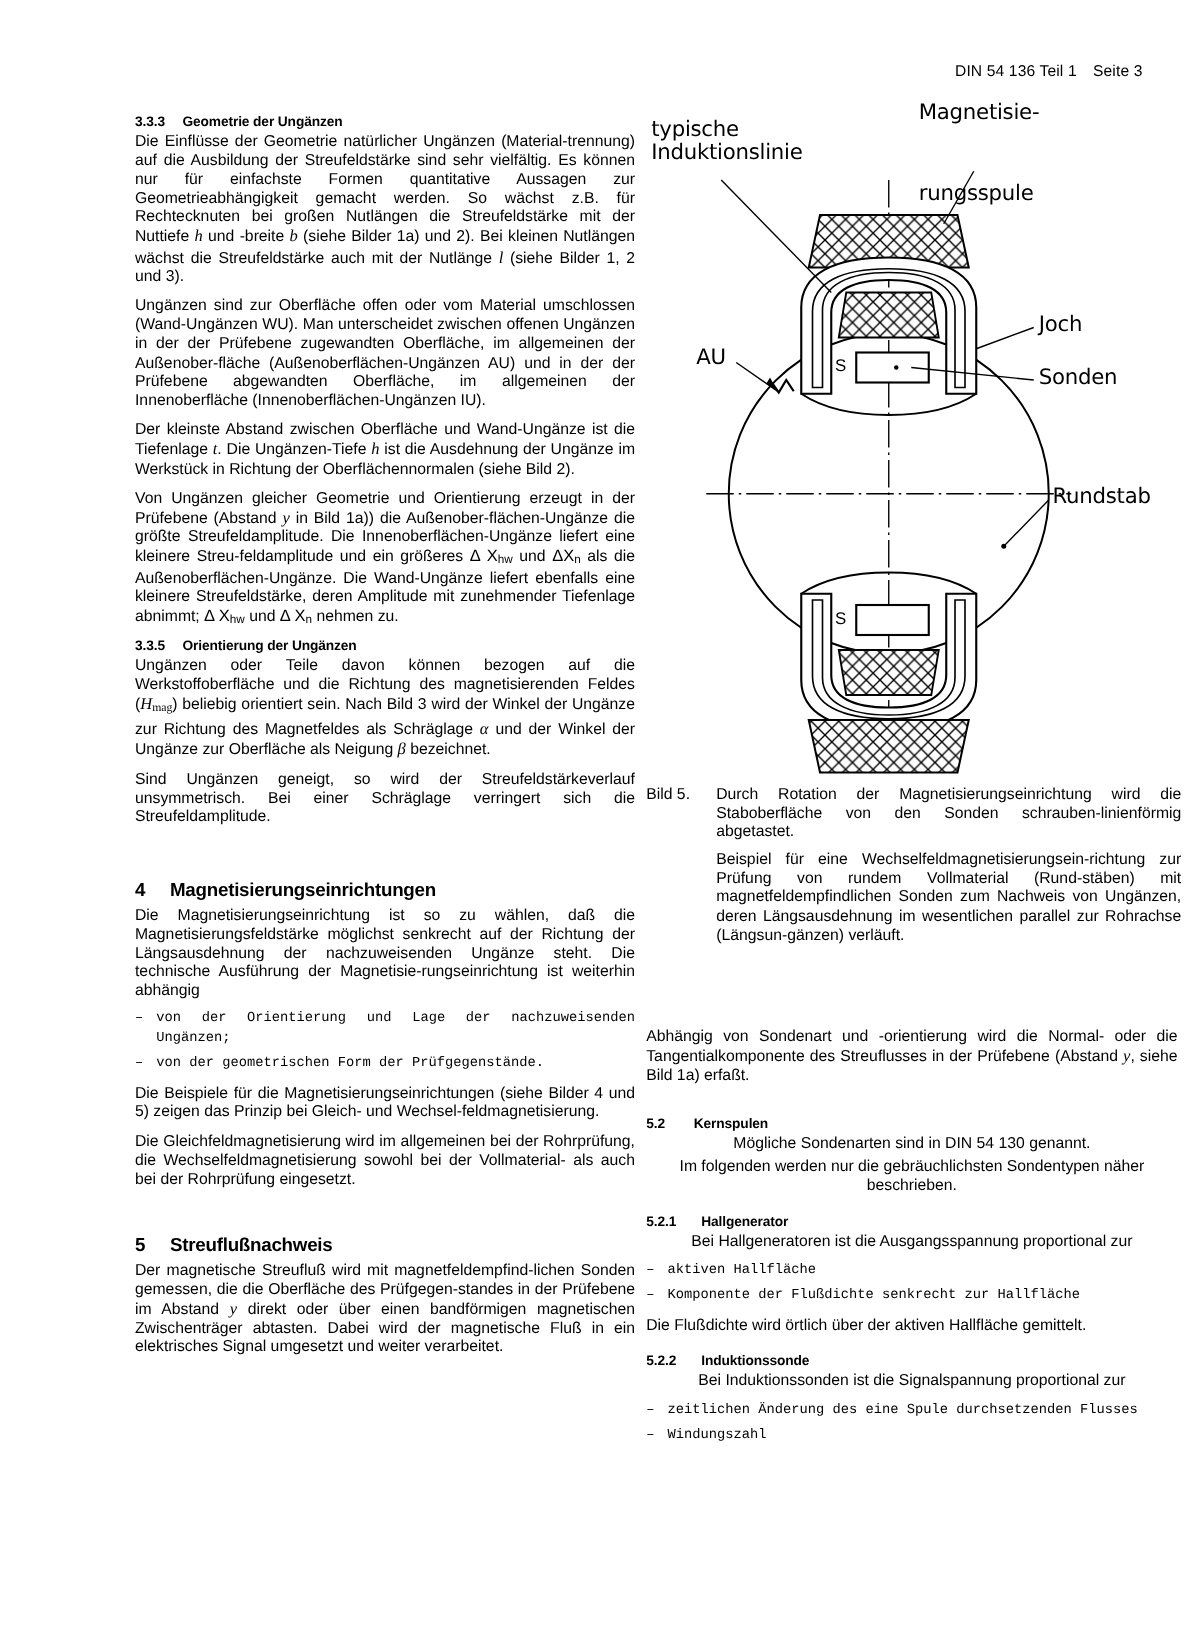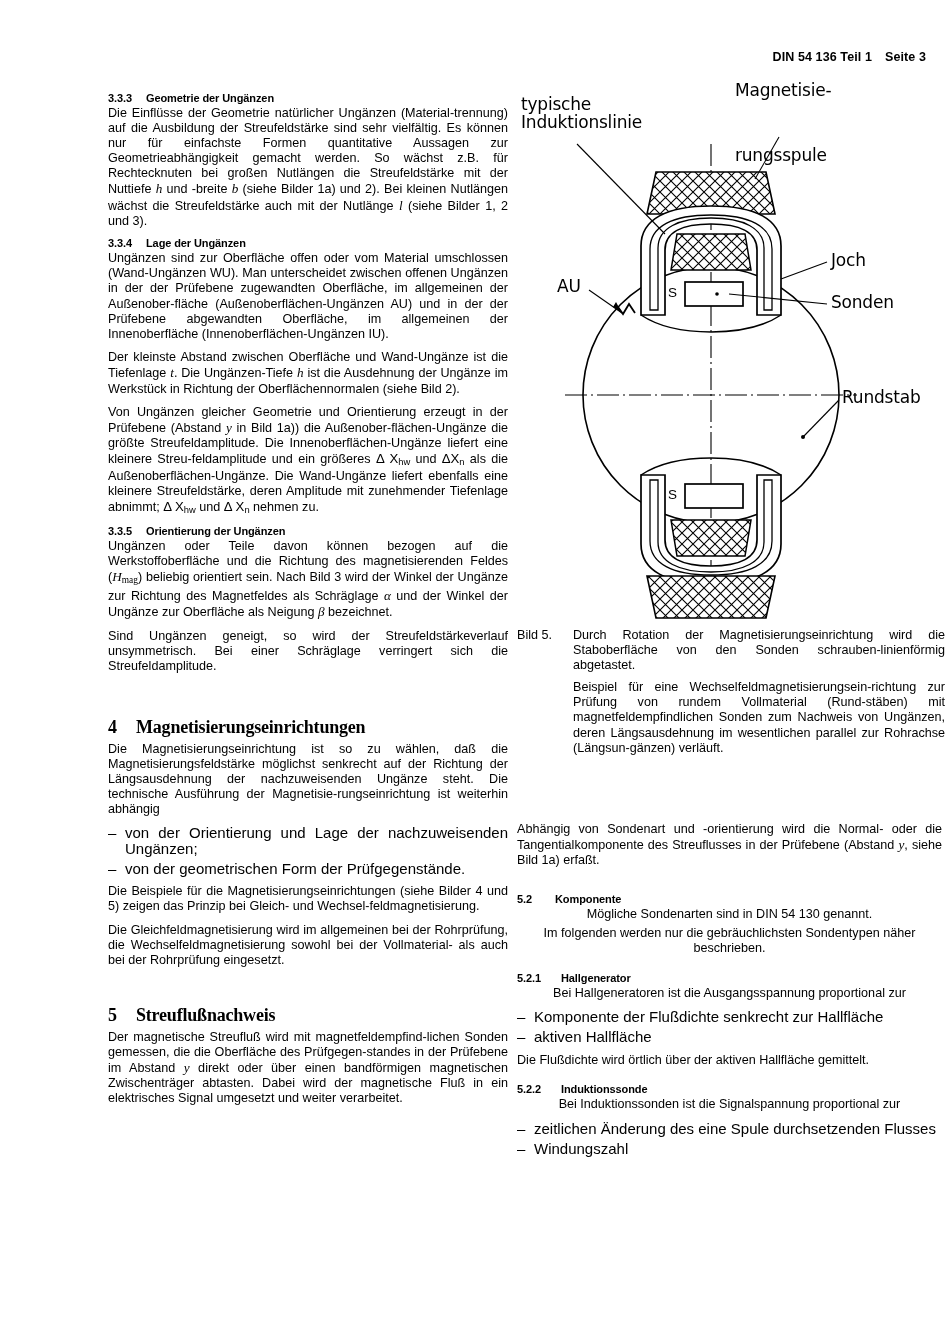--- a/index.html
+++ b/index.html
@@ -3,49 +3,50 @@
 <meta charset="utf-8">
 <style>
   html,body{margin:0;padding:0;}
   body{
     width:950px;height:1320px;background:#fff;
     font-family:"Liberation Sans",sans-serif;
     color:#000;position:relative;overflow:hidden;
   }
   .page{position:absolute;inset:0;}
   .pagehead{
-    position:absolute;top:50px;right:24px;
-    font-size:12.5px;font-weight:bold;letter-spacing:.1px;margin-left:20px;
+    position:absolute;top:50px;right:36px;
+    font-size:12.5px;font-weight:normal;letter-spacing:.1px;margin-left:20px;
   }
   .pagehead .sp{display:inline-block;width:13px;}
   .col{position:absolute;top:92px;width:400px;}
   .col-left{left:108px;}
   .col-right{left:517px;width:425px;}
   h3.sec{
     font-size:11px;font-weight:bold;margin:0 0 2px 0;
     letter-spacing:-.1px;
   }
   h3.sec .num{display:inline-block;min-width:38px;}
   h3.sec.wide .num{min-width:44px;}
   h2.sec{
-    font-size:18px;font-weight:bold;margin:0 0 4px 0;letter-spacing:-.2px;font-family:Liberation Serif, serif;
+    font-size:15px;font-weight:bold;margin:0 0 4px 0;letter-spacing:-.2px;
   }
   h2.sec .num{display:inline-block;min-width:28px;}
   p{
     font-size:12.6px;line-height:15.1px;margin:0 0 8.5px 0;
     text-align:justify;text-justify:inter-word;
     -webkit-hyphens:none;hyphens:none;
   }
   p.last{margin-bottom:0;}
   p.nj{text-align:center;}
   ul.dash{list-style:none;margin:0 0 8.5px 0;padding:0;}
   ul.dash li{
-    font-size:15px;line-height:15.1px;
+    font-size:11px;line-height:15.1px;
     padding-left:17px;position:relative;margin-bottom:5px;
     text-align:justify;
+    font-family:Liberation Mono, monospace;
   }
   ul.dash li.nj{text-align:left;}
   ul.dash li:last-child{margin-bottom:0;}
   ul.dash li:before{
     content:"\2013";position:absolute;left:0;top:0;
   }
   .gap-sm{height:7px;}
   .gap-md{height:16px;}
   .gap-lg{height:28px;}
   .gap-xl{height:34px;}
@@ -80,23 +81,20 @@
     <span>DIN 54 136 Teil 1</span><span class="sp"></span><span>Seite 3</span>
   </div>
 
   <div class="col col-left">
 
     <h3 class="sec">
       <span class="num">3.3.3</span><span>Geometrie der Ungänzen</span>
     </h3>
     <p><span>Die Einflüsse der Geometrie natürlicher Ungänzen (Material-trennung) auf die Ausbildung der Streufeldstärke sind sehr vielfältig. Es können nur für einfachste Formen quantitative Aussagen zur Geometrieabhängigkeit gemacht werden. So wächst z.B. für Rechtecknuten bei großen Nutlängen die Streufeldstärke mit der Nuttiefe </span><i class="v">h</i><span> und -breite </span><i class="v">b</i><span> (siehe Bilder 1a) und 2). Bei kleinen Nutlängen wächst die Streufeldstärke auch mit der Nutlänge </span><i class="v">l</i><span> (siehe Bilder 1, 2 und 3).</span></p>
 
-    <h3 class="sec">
-      <span class="num">3.3.4</span><span>Lage der Ungänzen</span>
-    </h3>
     <p>Ungänzen sind zur Oberfläche offen oder vom Material umschlossen (Wand-Ungänzen WU). Man unterscheidet zwischen offenen Ungänzen in der der Prüfebene zugewandten Oberfläche, im allgemeinen der Außenober-fläche (Außenoberflächen-Ungänzen AU) und in der der Prüfebene abgewandten Oberfläche, im allgemeinen der Innenoberfläche (Innenoberflächen-Ungänzen IU).</p>
     <p><span>Der kleinste Abstand zwischen Oberfläche und Wand-Ungänze ist die Tiefenlage </span><i class="v">t</i><span>. Die Ungänzen-Tiefe </span><i class="v">h</i><span> ist die Ausdehnung der Ungänze im Werkstück in Richtung der Oberflächennormalen (siehe Bild 2).</span></p>
     <p><span>Von Ungänzen gleicher Geometrie und Orientierung erzeugt in der Prüfebene (Abstand </span><i class="v">y</i><span> in Bild 1a)) die Außenober-flächen-Ungänze die größte Streufeldamplitude. Die Innenoberflächen-Ungänze liefert eine kleinere Streu-feldamplitude und ein größeres </span><i class="v"><span class="delta">Δ X</span><span class="sub">hw</span></i><span> und </span><i class="v"><span class="delta">ΔX</span><span class="sub">n</span></i><span> als die Außenoberflächen-Ungänze. Die Wand-Ungänze liefert ebenfalls eine kleinere Streufeldstärke, deren Amplitude mit zunehmender Tiefenlage abnimmt; </span><i class="v"><span class="delta">Δ X</span><span class="sub">hw</span></i><span> und </span><i class="v"><span class="delta">Δ X</span><span class="sub">n</span></i><span> nehmen zu.</span></p>
 
     <h3 class="sec">
       <span class="num">3.3.5</span><span>Orientierung der Ungänzen</span>
     </h3>
     <p><span>Ungänzen oder Teile davon können bezogen auf die Werkstoffoberfläche und die Richtung des magnetisierenden Feldes (</span><i class="v"><span>H</span><span class="subser">mag</span></i><span>) beliebig orientiert sein. Nach Bild 3 wird der Winkel der Ungänze zur Richtung des Magnetfeldes als Schräglage </span><i class="v">α</i><span> und der Winkel der Ungänze zur Oberfläche als Neigung </span><i class="v">β</i><span> bezeichnet.</span></p>
     <p>Sind Ungänzen geneigt, so wird der Streufeldstärkeverlauf unsymmetrisch. Bei einer Schräglage verringert sich die Streufeldamplitude.</p>
 
@@ -205,34 +203,34 @@
       </div>
     </div>
   </div>
 
   <div class="col col-right" style="top:822px;">
     <p><span>Abhängig von Sondenart und -orientierung wird die Normal- oder die Tangentialkomponente des Streuflusses in der Prüfebene (Abstand </span><i class="v">y</i><span>, siehe Bild 1a) erfaßt.</span></p>
 
     <div class="gap-md"></div>
 
     <h3 class="sec">
-      <span class="num">5.2</span><span>Komponente</span>
+      <span class="num">5.2</span><span>Kernspulen</span>
     </h3>
     <p class="nj" style="margin-bottom:4px;">Mögliche Sondenarten sind in DIN 54 130 genannt.</p>
     <p class="nj">Im folgenden werden nur die gebräuchlichsten Sondentypen näher beschrieben.</p>
 
     <div class="gap-sm"></div>
 
     <h3 class="sec wide">
       <span class="num">5.2.1</span><span>Hallgenerator</span>
     </h3>
     <p class="nj">Bei Hallgeneratoren ist die Ausgangsspannung proportional zur</p>
     <ul class="dash">
+      <li class="nj">aktiven Hallfläche</li>
       <li class="nj">Komponente der Flußdichte senkrecht zur Hallfläche</li>
-      <li class="nj">aktiven Hallfläche</li>
     </ul>
     <p>Die Flußdichte wird örtlich über der aktiven Hallfläche gemittelt.</p>
 
     <div class="gap-sm"></div>
 
     <h3 class="sec wide">
       <span class="num">5.2.2</span><span>Induktionssonde</span>
     </h3>
     <p class="nj">Bei Induktionssonden ist die Signalspannung proportional zur</p>
     <ul class="dash">

